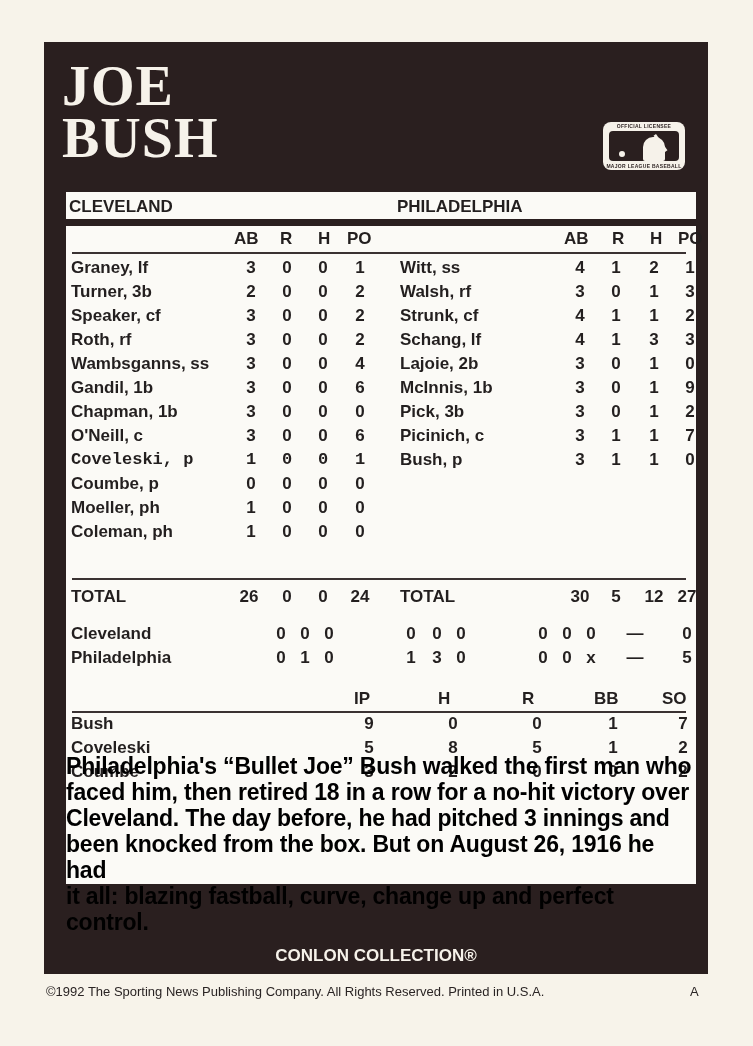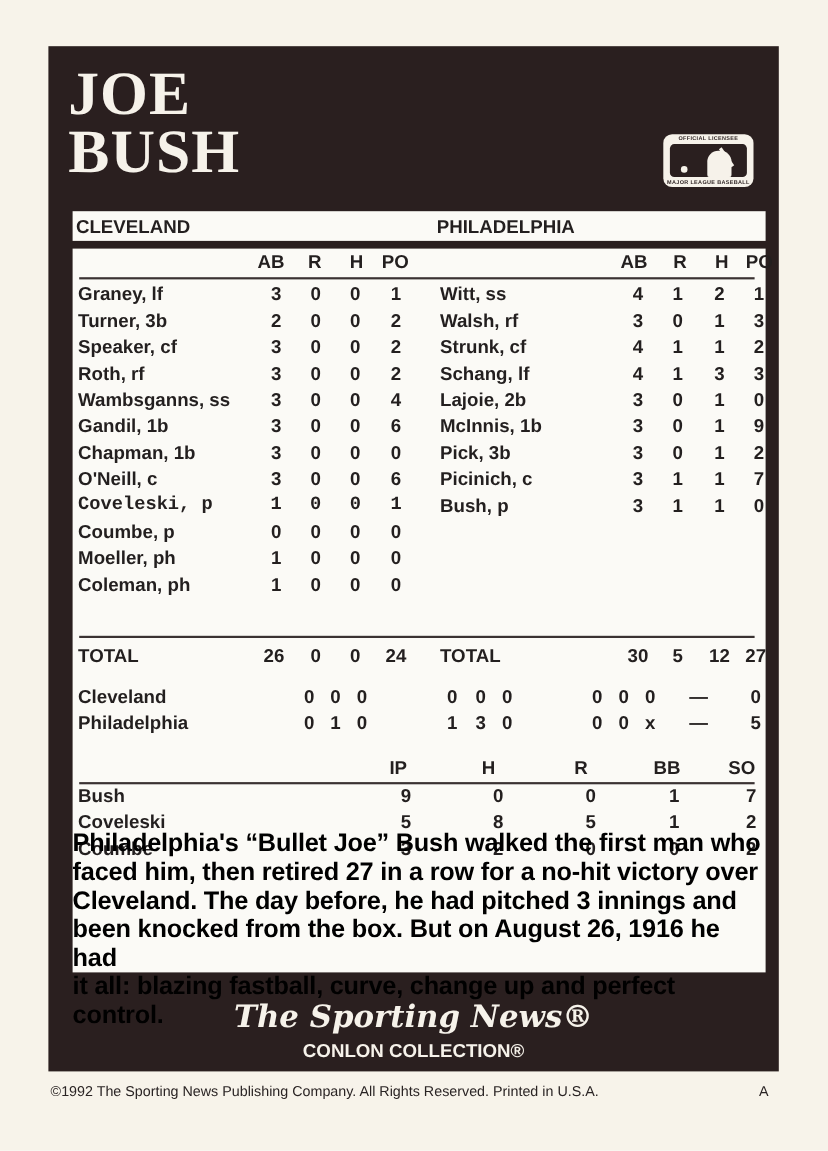--- a/index.html
+++ b/index.html
@@ -318,25 +318,24 @@
           <span class="cell" style="left:286px">3</span>
           <span class="cell" style="left:370px">2</span>
           <span class="cell" style="left:454px">0</span>
           <span class="cell" style="left:530px">0</span>
           <span class="cell" style="left:600px">2</span>
         </div>
       </div>
 
     <div class="blurb">
       <div>Philadelphia's “Bullet Joe” Bush walked the first man who</div>
-      <div>faced him, then retired 27 in a row for a no-hit victory over</div>
+      <div>faced him, then retired 18 in a row for a no-hit victory over</div>
       <div>Cleveland. The day before, he had pitched 3 innings and</div>
       <div>been knocked from the box. But on August 26, 1916 he had</div>
       <div>it all: blazing fastball, curve, change up and perfect control.</div>
     </div>
   </div>
 
-  <div class="brand t1">The Sporting News®</div>
   <div class="brand t2">CONLON COLLECTION®</div>
 </div>
 
 <div class="footer" style="left:46px;">©1992 The Sporting News Publishing Company. All Rights Reserved. Printed in U.S.A.</div>
 <div class="footer" style="left:690px;">A</div>
 
 </body></html>

